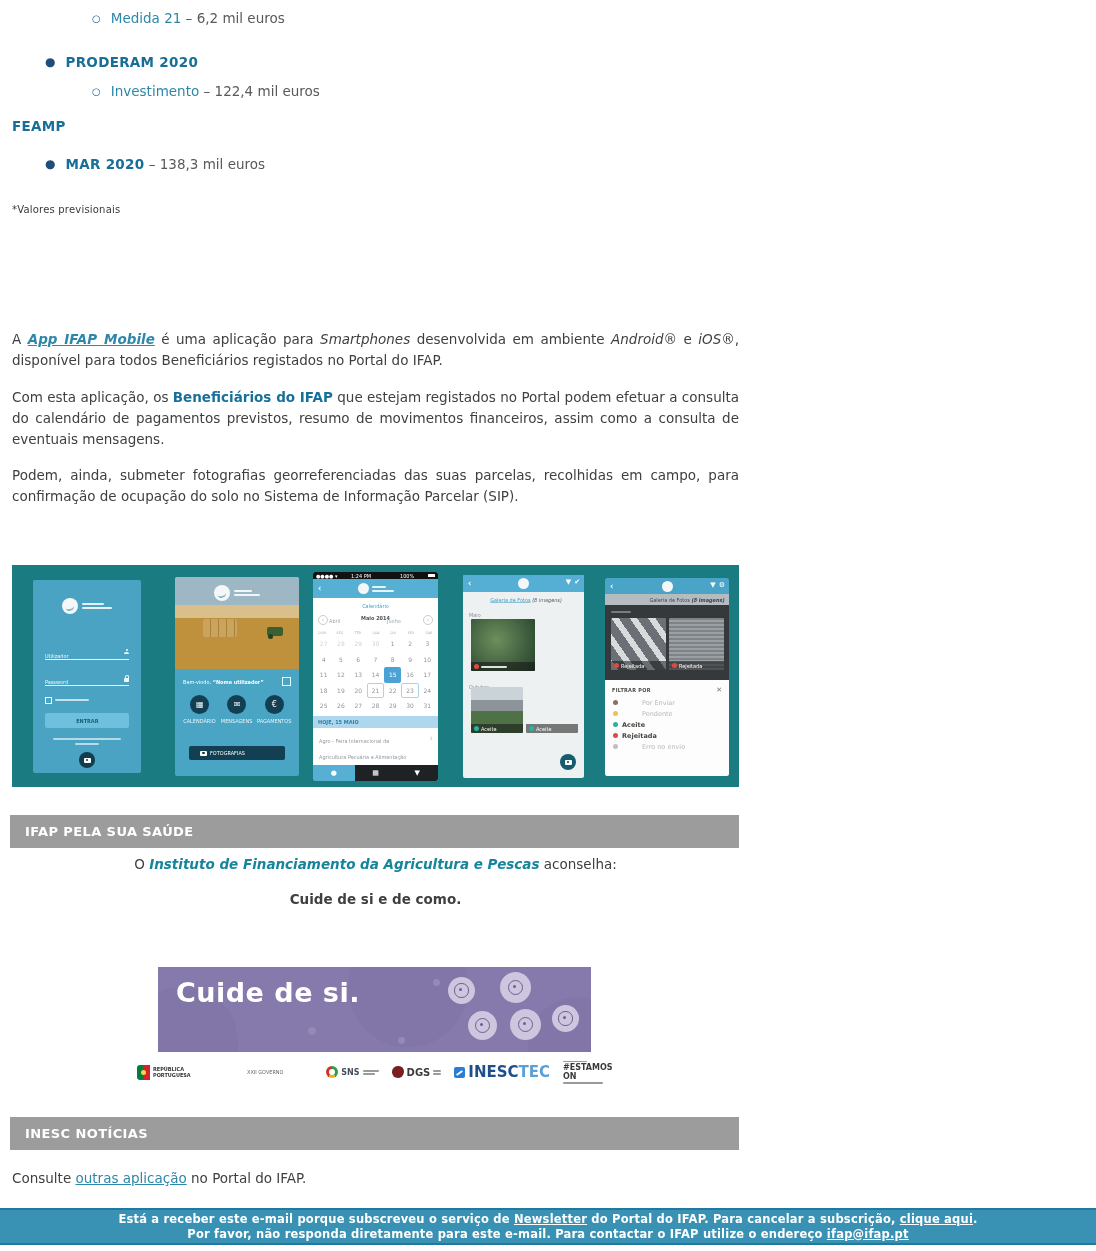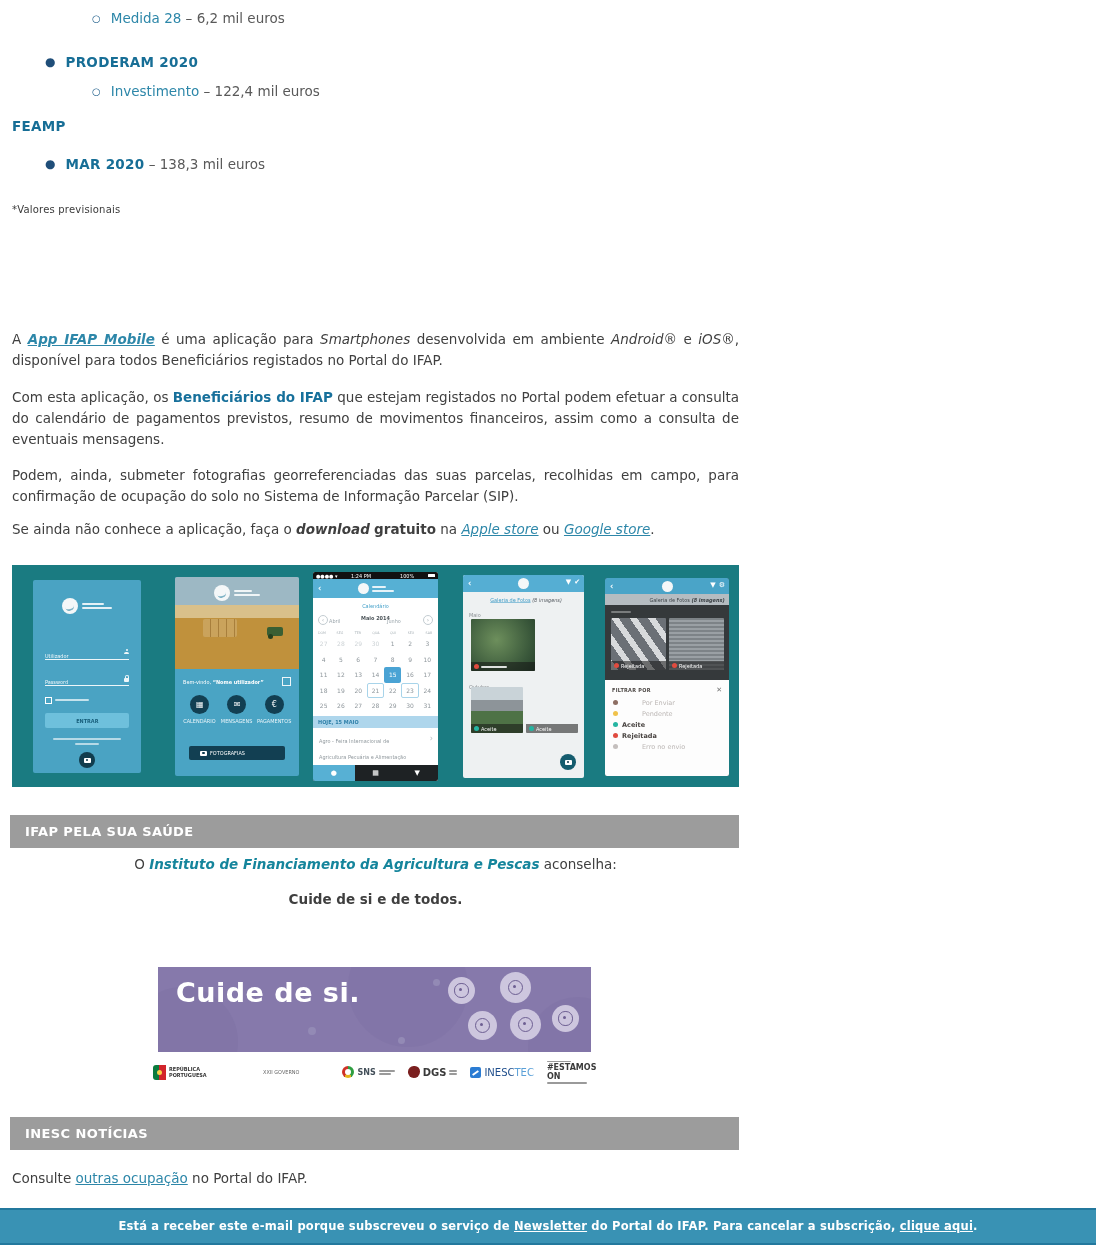--- a/index.html
+++ b/index.html
@@ -155,42 +155,41 @@
      border-top:2px solid #23789d;border-bottom:2px solid #23789d;color:#fff;font-size:11.5px;font-weight:bold;
      display:flex;flex-direction:column;align-items:center;justify-content:center;line-height:15px;letter-spacing:.2px;}
   .flink{color:#fff;text-decoration:underline;}
 </style>
 </head>
 <body>
 
 <div class="page">
 
   <div class="li-row" style="left:92px;top:10px;">
-    <span class="blt2">○</span><a href="#" class="tlink">Medida 28</a><span class="gray"> – 6,2 mil euros</span>
+    <span class="blt2">○</span><a href="#" class="tlink">Medida 21</a><span class="gray"> – 6,2 mil euros</span>
   </div>
   <div class="li-row" style="left:45px;top:54px;">
     <span class="blt1">●</span><span class="thead">PRODERAM 2020</span>
   </div>
   <div class="li-row" style="left:92px;top:83px;">
     <span class="blt2">○</span><a href="#" class="tlink">Investimento</a><span class="gray"> – 122,4 mil euros</span>
   </div>
   <div class="li-row thead" style="left:12px;top:118px;text-align:center;">FEAMP</div>
   <div class="li-row" style="left:45px;top:156px;">
     <span class="blt1">●</span><span class="thead">MAR 2020</span><span class="gray"> – 138,3 mil euros</span>
   </div>
   <div class="li-row footnote" style="left:12px;top:204px;">*Valores previsionais</div>
 
 
   <div class="para" style="top:329px;"><span>A </span><a href="#" class="pboldlink">App IFAP Mobile</a><span> é  uma aplicação para </span><span class="em">Smartphones</span><span> desenvolvida em ambiente </span><span class="em">Android</span><span>® e </span><span class="em">iOS</span><span>®, disponível para todos Beneficiários registados no Portal do IFAP.</span></div>
 
   <div class="para" style="top:387px;"><span>Com esta aplicação, os </span><span class="pbold-teal">Beneficiários do IFAP</span><span> que estejam registados no Portal podem efetuar a consulta do calendário de pagamentos previstos,  resumo de movimentos financeiros, assim como a consulta de eventuais mensagens.</span></div>
 
   <div class="para" style="top:465px;">Podem, ainda, submeter fotografias georreferenciadas das suas parcelas, recolhidas em campo, para confirmação de ocupação do solo no Sistema de Informação Parcelar (SIP).</div>
 
-  <div class="para" style="top:519px;text-align:left;"><span>Se ainda não conhece a aplicação, faça o </span><span class="bold em">download</span><span> </span><span class="bold">gratuito</span><span> na </span><a href="#" class="plink">Apple store</a><span> ou </span><a href="#" class="plink">Google store</a><span>.</span></div>
 
   <div class="strip">
 
     <div class="phone p1">
       <div class="logo-row" style="margin-top:18px;">
         <div class="logo-c"></div>
         <div>
             <div class="wbar" style="width:22px;"></div>
             <div class="wbar" style="width:30px;margin-top:2px;"></div>
           </div>
@@ -428,21 +427,21 @@
             </div>
           </div>
       </div>
     </div>
   </div>
 
   <div class="bar" style="top:815px;height:33px;">
     <div class="inner">IFAP PELA SUA SAÚDE</div>
   </div>
   <div class="centerline" style="top:856px;"><span>O </span><span class="inst">Instituto de Financiamento da Agricultura e Pescas</span><span> aconselha:</span></div>
-  <div class="centerline bold" style="top:891px;">Cuide de si e de todos.</div>
+  <div class="centerline bold" style="top:891px;">Cuide de si e de como.</div>
 
   <div class="banner">
     <div class="b-deco" style="left:-30px;top:20px;width:110px;height:110px;opacity:.5;"></div>
     <div class="b-deco" style="left:190px;top:-40px;width:120px;height:120px;opacity:.45;"></div>
     <div class="b-deco" style="left:370px;top:30px;width:100px;height:100px;opacity:.45;"></div>
     <div class="b-dot" style="left:150px;top:60px;width:8px;height:8px;"></div>
     <div class="b-dot" style="left:240px;top:70px;width:7px;height:7px;"></div>
     <div class="b-dot" style="left:275px;top:12px;width:7px;height:7px;"></div>
     <div class="b-text">
       <div>Cuide de si.</div>
@@ -485,31 +484,32 @@
     <div class="lg">
       <span class="dgs-blob"></span>
       <span style="font-size:10px;font-weight:bold;color:#3a3a3a;">DGS</span>
       <span style="display:flex;flex-direction:column;gap:1px;">
           <span class="gbar" style="width:8px;"></span>
           <span class="gbar" style="width:8px;"></span>
         </span>
     </div>
     <div class="lg">
       <span class="ine-sq"></span>
-      <span style="font-size:10px;font-weight:normal;"><span style="color:#1f4e8c;">INESC</span><span style="color:#5aa0d8;">TEC</span></span>
+      <span style="font-size:15px;font-weight:bold;"><span style="color:#1f4e8c;">INESC</span><span style="color:#5aa0d8;">TEC</span></span>
     </div>
     <div class="lg" style="flex-direction:column;gap:1px;align-items:flex-start;">
       <span class="gbar" style="width:24px;height:1.5px;"></span>
       <span style="font-size:8px;font-weight:bold;color:#3a3a3a;">#ESTAMOS ON</span>
       <span class="gbar" style="width:40px;height:1.5px;"></span>
     </div>
   </div>
 
   <div class="bar" style="top:1117px;height:33px;">
     <div class="inner">INESC NOTÍCIAS</div>
   </div>
-  <div class="li-row" style="left:12px;top:1170px;color:#3f3f3f;"><span>Consulte </span><a href="#" class="tlink" style="text-decoration:underline;">outras ocupação</a><span> no Portal do IFAP.</span></div>
+  <div class="li-row" style="left:12px;top:1170px;color:#3f3f3f;"><span>Consulte </span><a href="#" class="tlink" style="text-decoration:underline;">outras aplicação</a><span> no Portal do IFAP.</span></div>
 
   <div class="footer">
     <div><span>Está a receber este e-mail porque subscreveu o serviço de </span><a href="#" class="flink">Newsletter</a><span> do Portal do IFAP. Para cancelar a subscrição, </span><a href="#" class="flink">clique aqui</a><span>.</span></div>
+    <div><span>Por favor, não responda diretamente para este e-mail. Para contactar o IFAP utilize o endereço </span><a href="#" class="flink">ifap@ifap.pt</a></div>
   </div>
 
 </div>
 
 </body></html>

